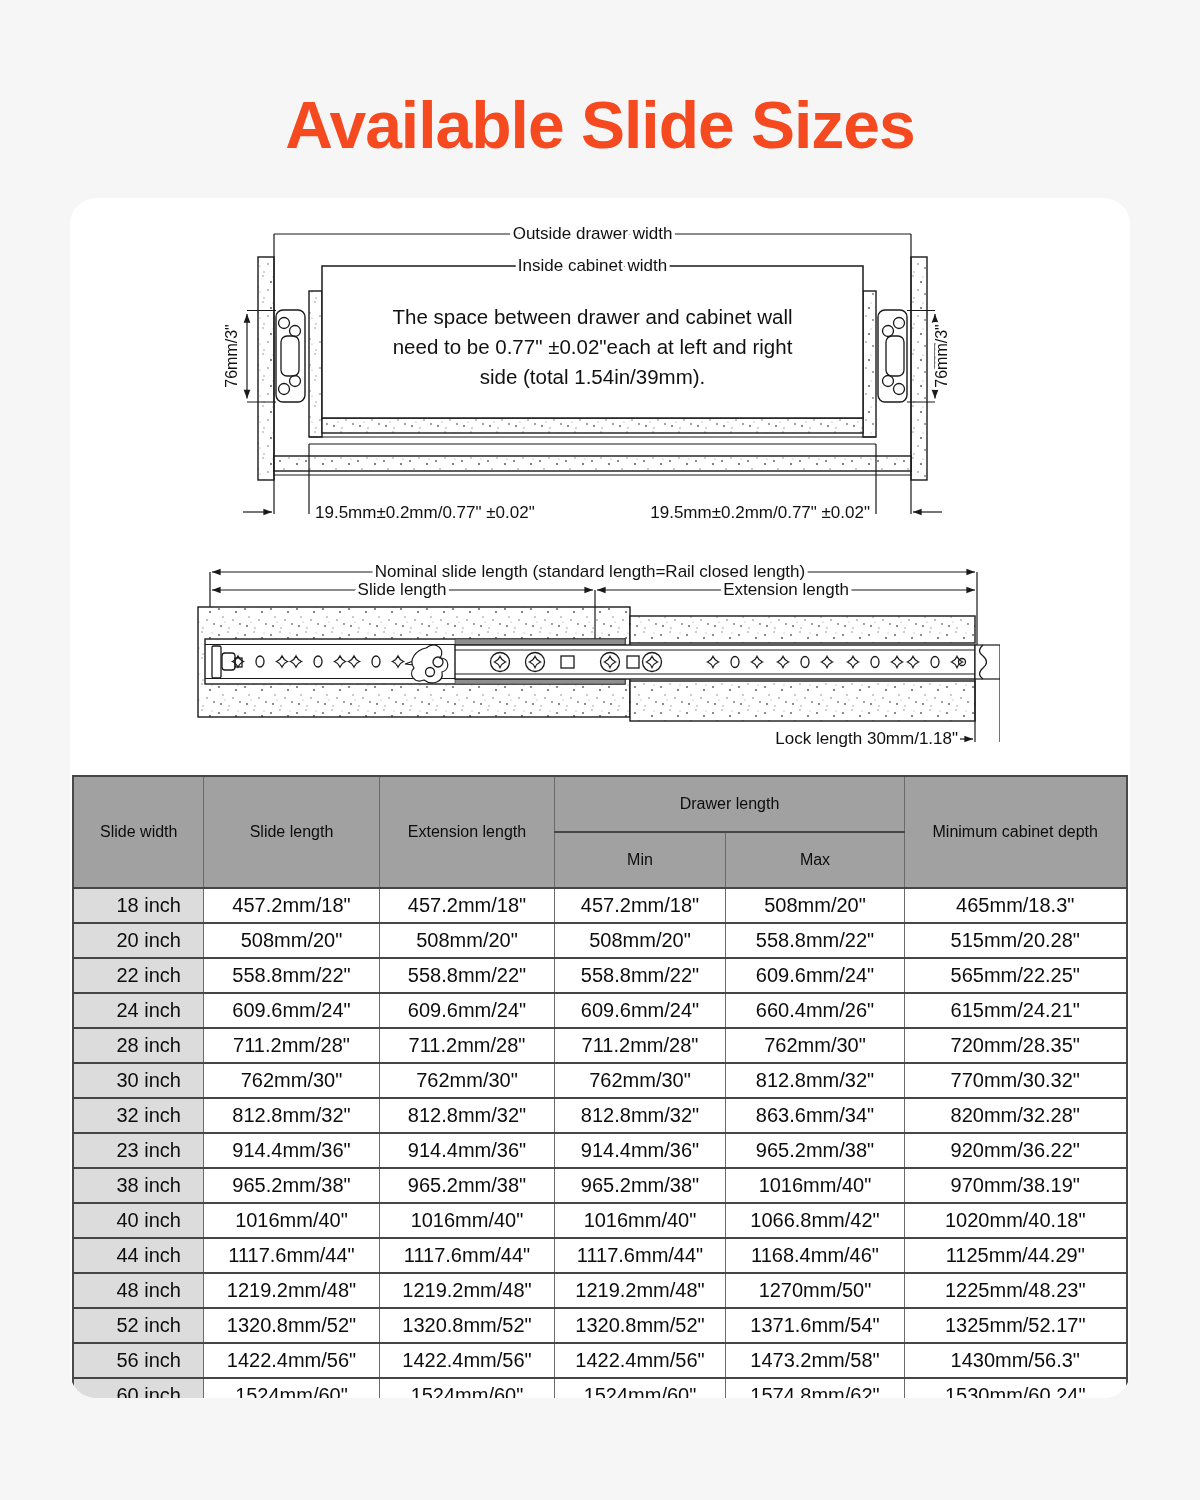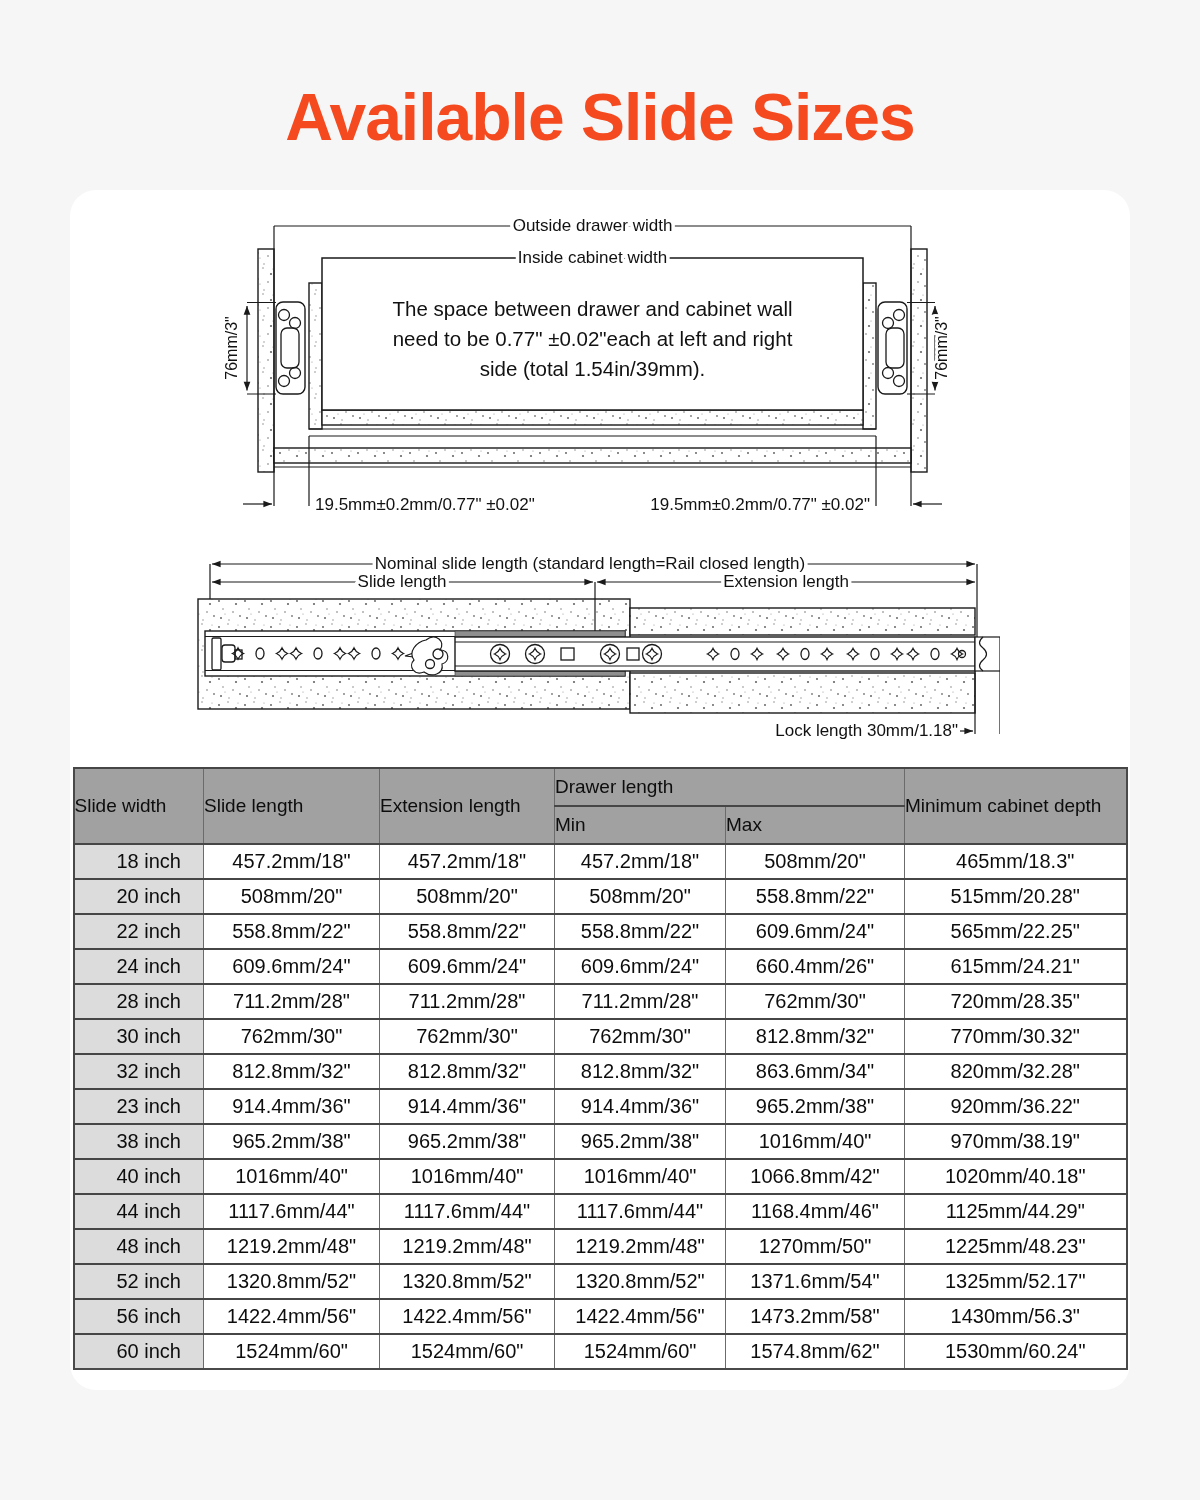--- a/index.html
+++ b/index.html
@@ -7,21 +7,21 @@
     --table-header-bg:#A1A1A1; --table-label-col-bg:#DCDCDC; --table-border:#4A4A4A;
   }
   html,body{margin:0;padding:0;}
   body{
     width:1200px;height:1500px;
     background:var(--page-bg,#f6f6f6);
     font-family:"Liberation Sans",sans-serif;
     color:#111;
   }
   h1.title{
-    margin:12px;padding-top:68px;
+    margin:0;padding-top:88px;
     text-align:center;
     font-size:66px;line-height:74px;font-weight:bold;
     color:var(--accent,#F5491F);
     letter-spacing:-1px;
   }
   .card{
     width:1060px;height:1200px;
     margin:36px auto 0;
     background:var(--card-bg,#fff);
     border-radius:26px;
@@ -46,23 +46,23 @@
   
   table.spec{
     margin:8px auto 0;
     border-collapse:collapse;table-layout:fixed;
     width:1053px;background:#fff;
     border:2.5px solid var(--table-border,#4a4a4a);
     font-family:"Liberation Sans",sans-serif;
   }
   table.spec th{
     background:var(--table-header-bg,#a1a1a1);
-    font-weight:400;font-size:19px;color:#0d0d0d;
+    font-weight:400;font-size:16px;color:#0d0d0d;
     border-left:1.5px solid #6b6b6b;border-top:2.2px solid #464646;
-    text-align:left;vertical-align:middle;padding:0;
+    text-align:center;vertical-align:middle;padding:18px;
   }
   table.spec td{
     font-size:20px;color:#0d0d0d;
     border-left:1.5px solid #6b6b6b;border-top:2.2px solid #464646;
     text-align:center;vertical-align:middle;padding:0;
   }
   table.spec td.c-size{background:var(--table-label-col-bg,#dcdcdc);padding-left:20px;}
   table.spec thead tr{height:38px;}
   table.spec tbody tr{height:35px;}
 </style>

